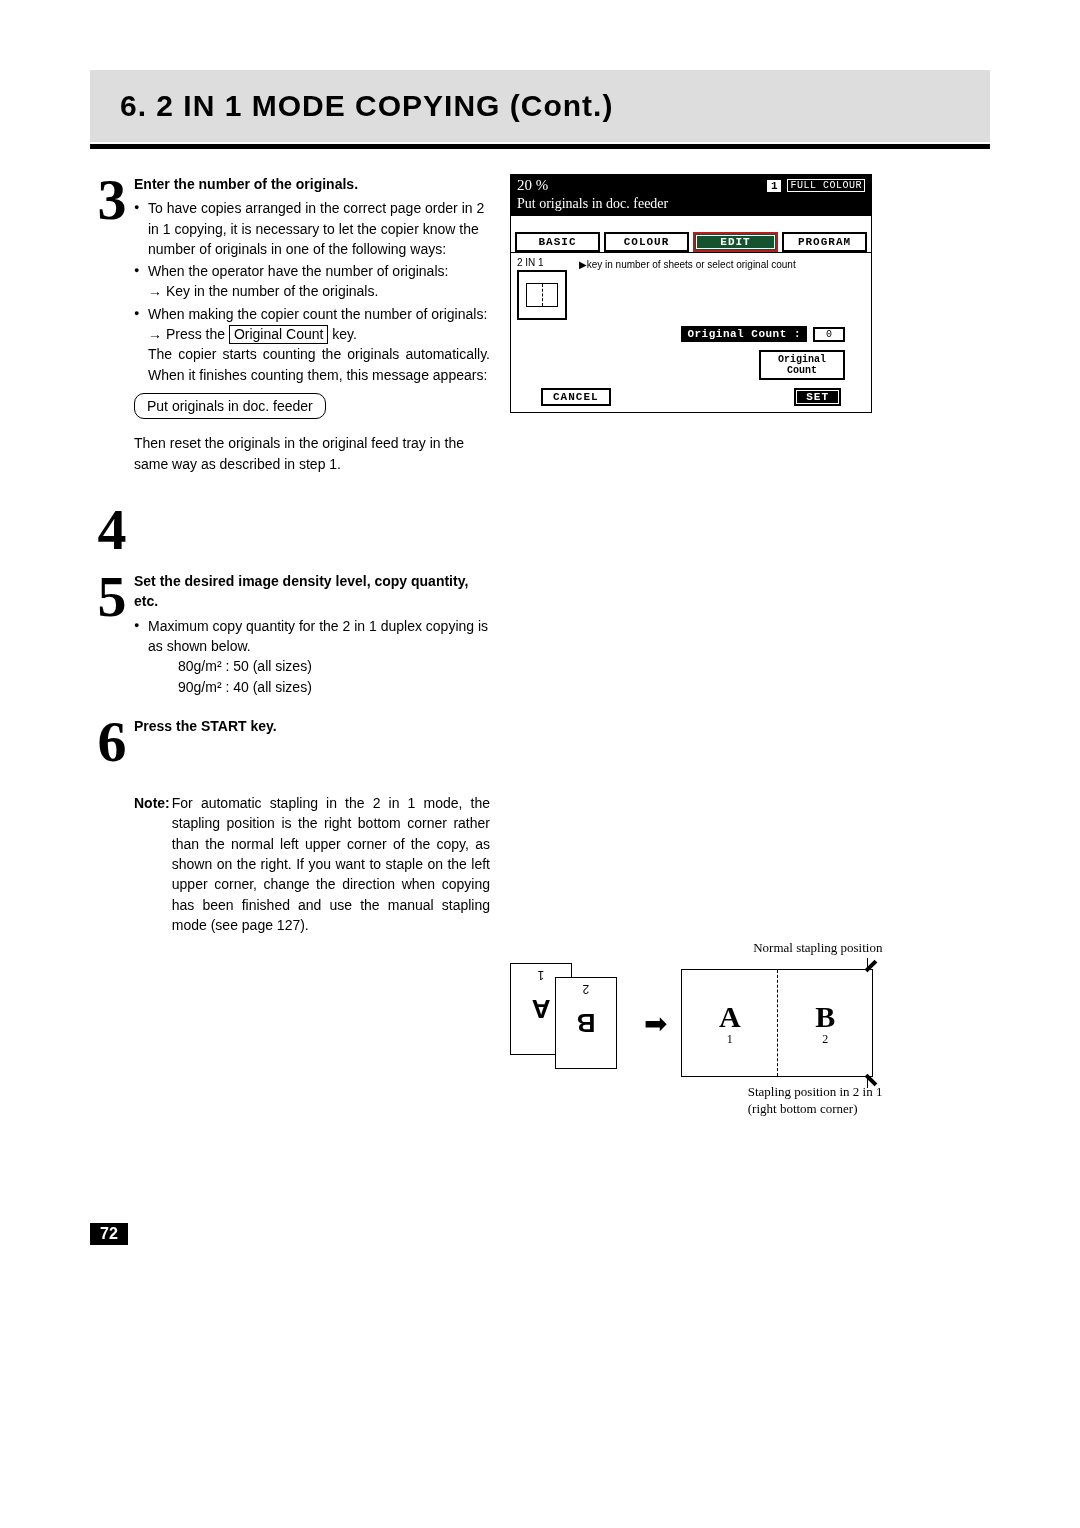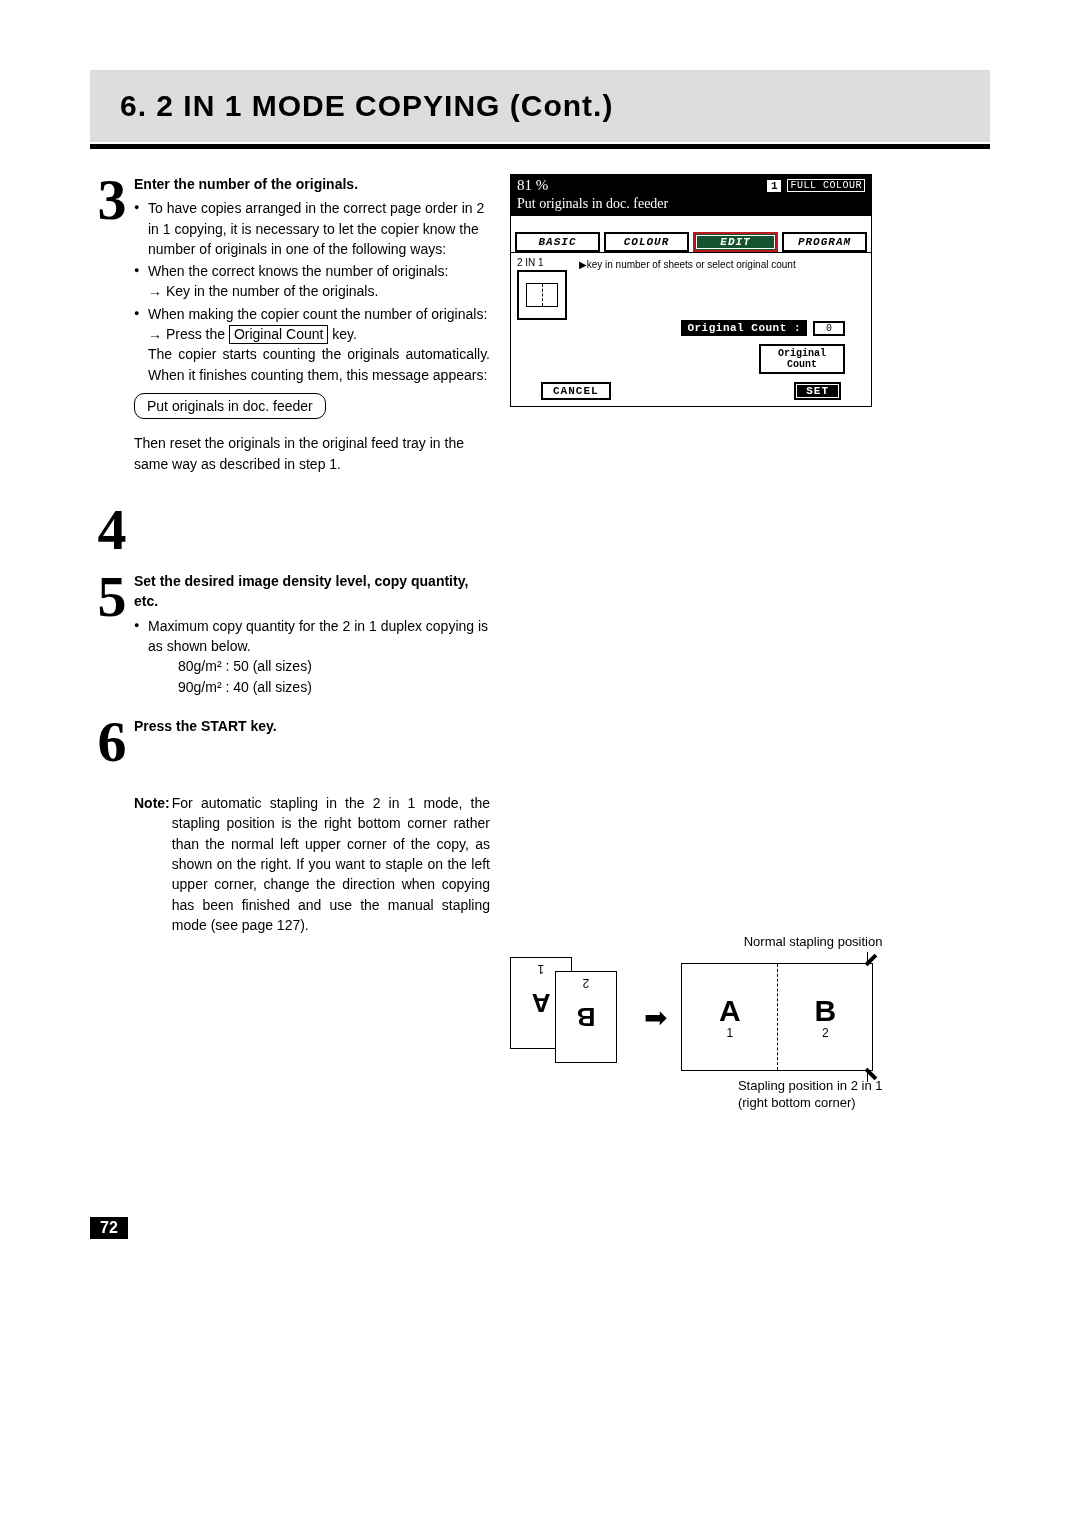--- a/index.html
+++ b/index.html
@@ -142,21 +142,20 @@
     color: #fff;
     padding: 0 6px 4px 6px;
     font-family: serif;
     font-size: 14px;
   }
   .panel-tabs {
     display: flex;
     background: #fff;
     padding: 16px 4px 0 4px;
     gap: 4px;
-    font-style: italic;
   }
   .panel-tab {
     flex: 1;
     text-align: center;
     font-size: 11px;
     font-weight: bold;
     letter-spacing: 1px;
     border: 2px solid #000;
     padding: 2px 0;
     background: #fff;
@@ -187,20 +186,21 @@
   .hint {
     font-family: Arial;
     font-size: 10px;
     line-height: 1.1;
     text-align: center;
   }
   .orig-count-row {
     display: flex;
     align-items: center;
     gap: 6px;
+    margin-top: 6px;
     justify-content: flex-end;
     padding-right: 20px;
   }
   .orig-count-label {
     background: #000;
     color: #fff;
     font-weight: bold;
     font-size: 11px;
     padding: 2px 6px;
     letter-spacing: 0.5px;
@@ -320,20 +320,21 @@
   }
   .big-arrow {
     font-size: 28px;
   }
   .result-page {
     border: 1.5px solid #000;
     width: 190px;
     height: 106px;
     position: relative;
     display: flex;
+    font-family: Liberation Serif, serif;
   }
   .result-half {
     flex: 1;
     display: flex;
     flex-direction: column;
     align-items: center;
     justify-content: center;
     font-size: 30px;
     font-weight: bold;
     position: relative;
@@ -419,21 +420,21 @@
   <div class="content">
     <div class="left-col">
 
       <div class="step">
         <div class="step-num">3</div>
         <div class="step-body">
           <b>Enter the number of the originals.</b>
           <ul>
             <li>To have copies arranged in the correct page order in 2 in 1 copying, it is necessary to let the copier know the number of originals in one of the following ways:</li>
             <li>
-              <span>When the correct knows the number of originals:</span>
+              <span>When the operator have the number of originals:</span>
               <div class="arrow-line" style="padding-left:0;">→ Key in the number of the originals.</div>
             </li>
             <li>
               <span>When making the copier count the number of originals:</span>
               <div style="padding-left:0;">
                 <span>→ Press the </span><span class="boxed-key">Original Count</span><span> key.</span>
               </div>
               <div style="text-align:justify;">The copier starts counting the originals automatically. When it finishes counting them, this message appears:</div>
             </li>
           </ul>
@@ -473,21 +474,21 @@
             <div style="text-align:justify;">For automatic stapling in the 2 in 1 mode, the stapling position is the right bottom corner rather than the normal left upper corner of the copy, as shown on the right. If you want to staple on the left upper corner, change the direction when copying has been finished and use the manual stapling mode (see page 127).</div>
           </div>
         </div>
 
     </div>
 
     <div class="right-col">
 
       <div class="panel">
         <div class="panel-top">
-          <span class="zoom">81 %</span>
+          <span class="zoom">20 %</span>
           <span style="display:flex;align-items:center;gap:6px;">
             <span class="copies">1</span>
             <span class="fullcolour">FULL COLOUR</span>
           </span>
         </div>
         <div class="panel-msg">Put originals in doc. feeder</div>
         <div class="panel-tabs">
           <div class="panel-tab">BASIC</div>
           <div class="panel-tab">COLOUR</div>
           <div class="panel-tab active">EDIT</div>

